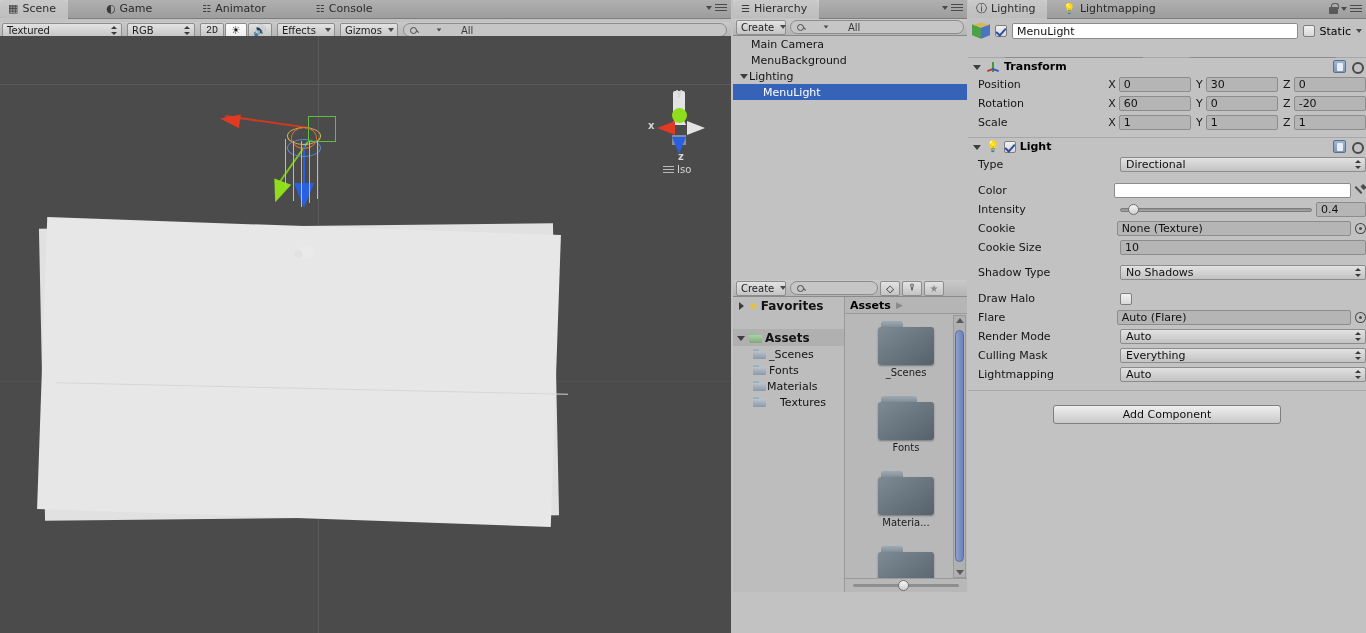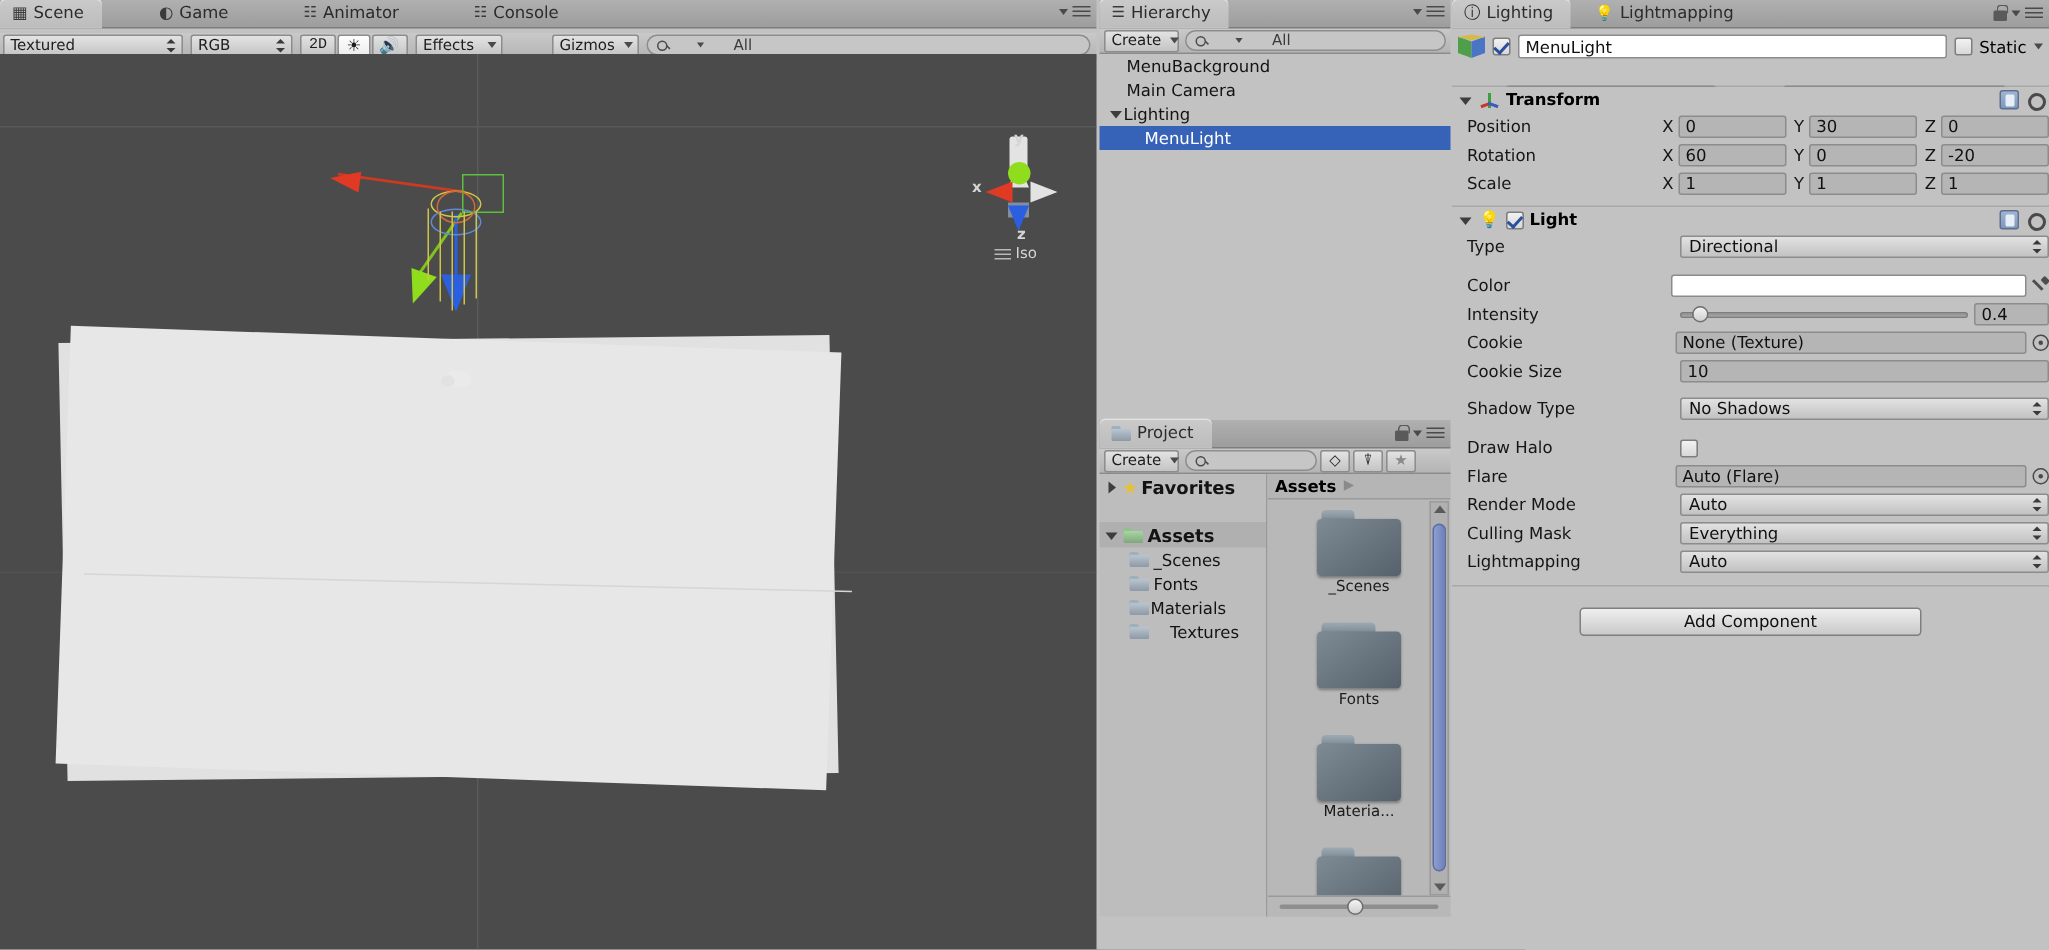--- a/index.html
+++ b/index.html
@@ -189,21 +189,21 @@
     <div class="tb-btn pressed" style="width:22px;justify-content:center;">
       <span style="font-size:11px;">☀</span>
     </div>
     <div class="tb-btn" style="width:24px;justify-content:center;">
       <span style="font-size:11px;">🔊</span>
     </div>
     <div class="tb-btn tb-pop" style="width:58px;margin-left:4px;">
       <span>Effects</span>
       <span class="tri-down"></span>
     </div>
-    <div class="tb-btn tb-pop" style="width:58px;margin-left:32px;">
+    <div class="tb-btn tb-pop" style="width:58px;margin-left:4px;">
       <span>Gizmos</span>
       <span class="tri-down"></span>
     </div>
     <div class="searchfield" style="margin-left:4px;margin-right:2px;">
       <span class="mag"></span>
       <span class="tri-down" style="transform:scale(.8);"></span>
       <span>All</span>
     </div>
   </div>
 
@@ -291,52 +291,34 @@
       </div>
       <div class="searchfield" style="margin-left:2px;">
         <span class="mag"></span>
         <span class="tri-down" style="transform:scale(.8);"></span>
         <span>All</span>
       </div>
     </div>
 
     <div class="hier-list" style="height:244px;">
       <div class="hier-row" style="padding-left:18px;">
+        <span>Main Camera</span>
+      </div>
+      <div class="hier-row" style="padding-left:18px;">
         <span>MenuBackground</span>
-      </div>
-      <div class="hier-row" style="padding-left:18px;">
-        <span>Main Camera</span>
       </div>
       <div class="hier-row" style="padding-left:6px;">
         <span class="foldout open"></span>
         <span>Lighting</span>
       </div>
       <div class="hier-row selected" style="padding-left:30px;">
         <span>MenuLight</span>
       </div>
     </div>
 
-    <div class="tabbar">
-      <div class="tab active">
-        <span class="folder-ico">
-            <span class="tabp"></span>
-            <span class="body"></span>
-          </span>
-        <span>Project</span>
-      </div>
-      <div class="panel-menu">
-        <span class="lock"></span>
-        <span class="tri-down"></span>
-        <span class="burger">
-            <i></i>
-            <i></i>
-            <i></i>
-          </span>
-      </div>
-    </div>
 
     <div class="create-bar">
       <div class="tb-btn tb-pop" style="width:50px;">
         <span>Create</span>
         <span class="tri-down"></span>
       </div>
       <div class="searchfield" style="flex:none;width:88px;margin-left:2px;">
         <span class="mag"></span>
       </div>
       <div class="tb-btn" style="width:20px;justify-content:center;">

